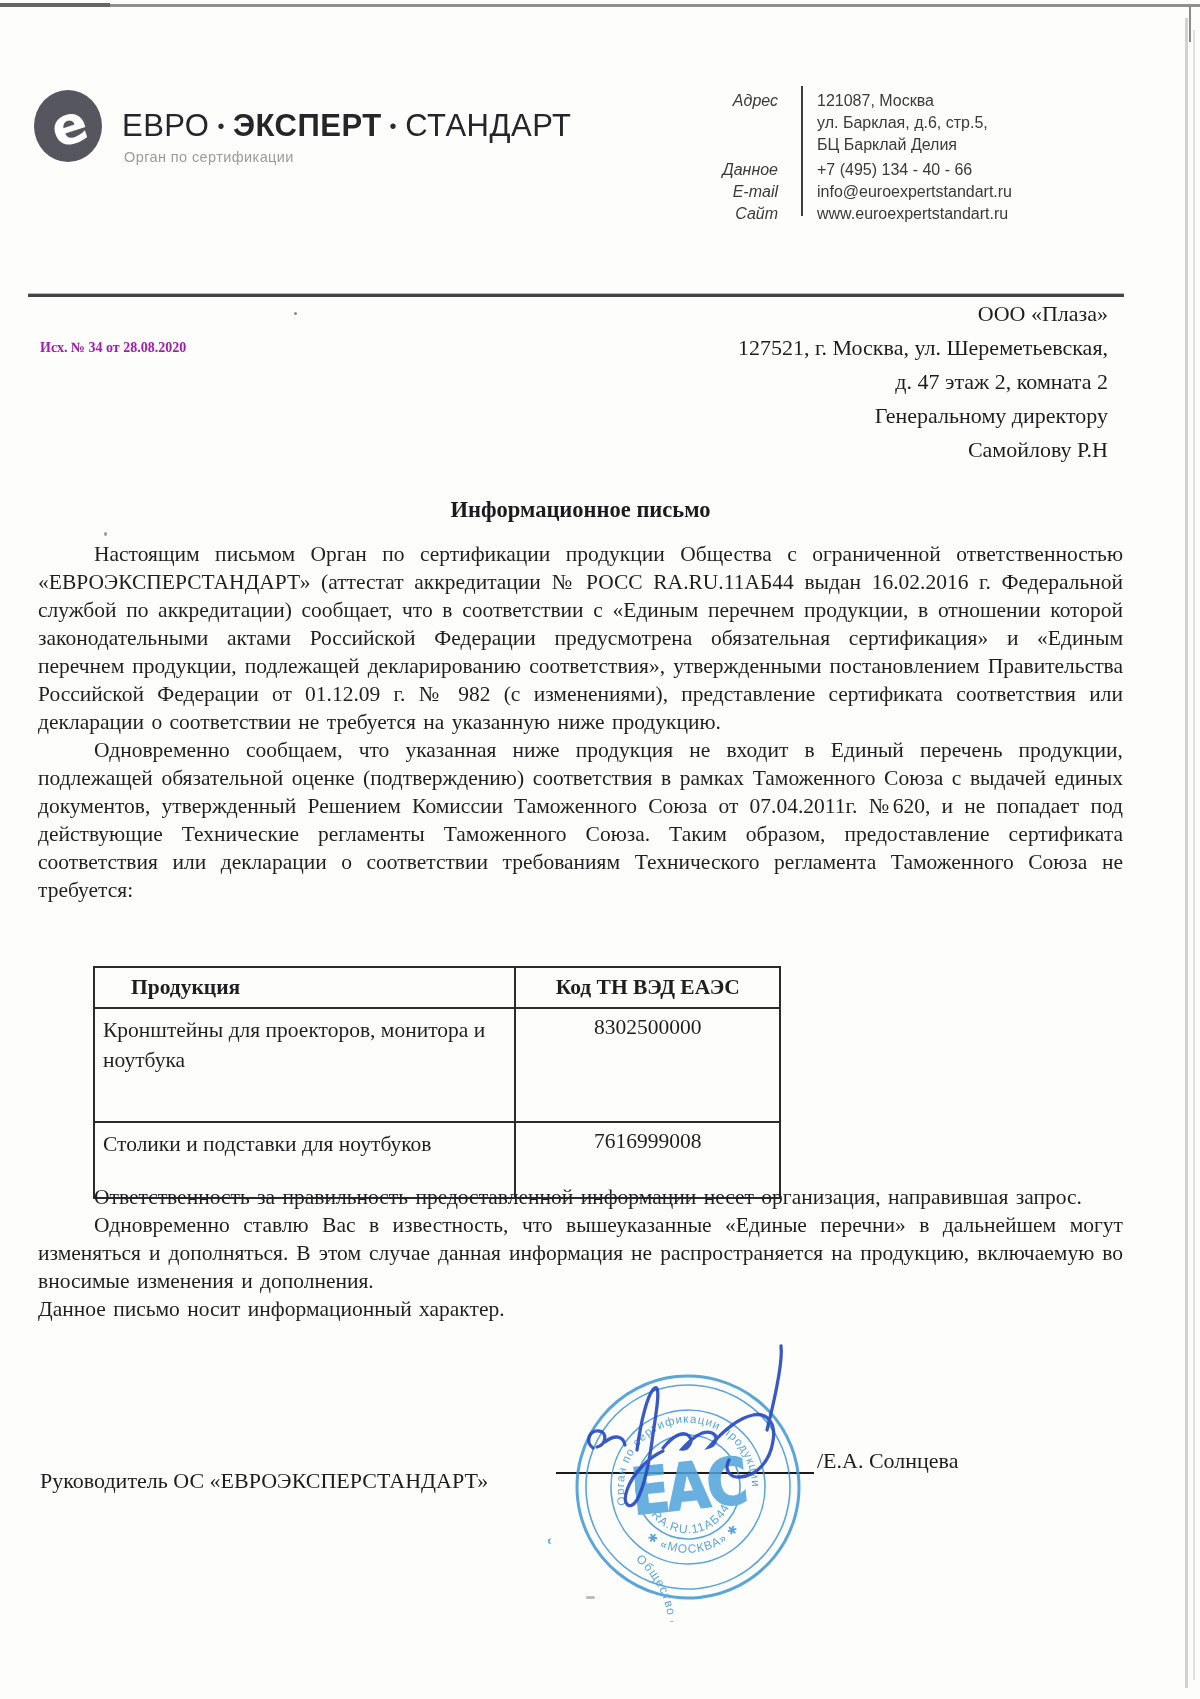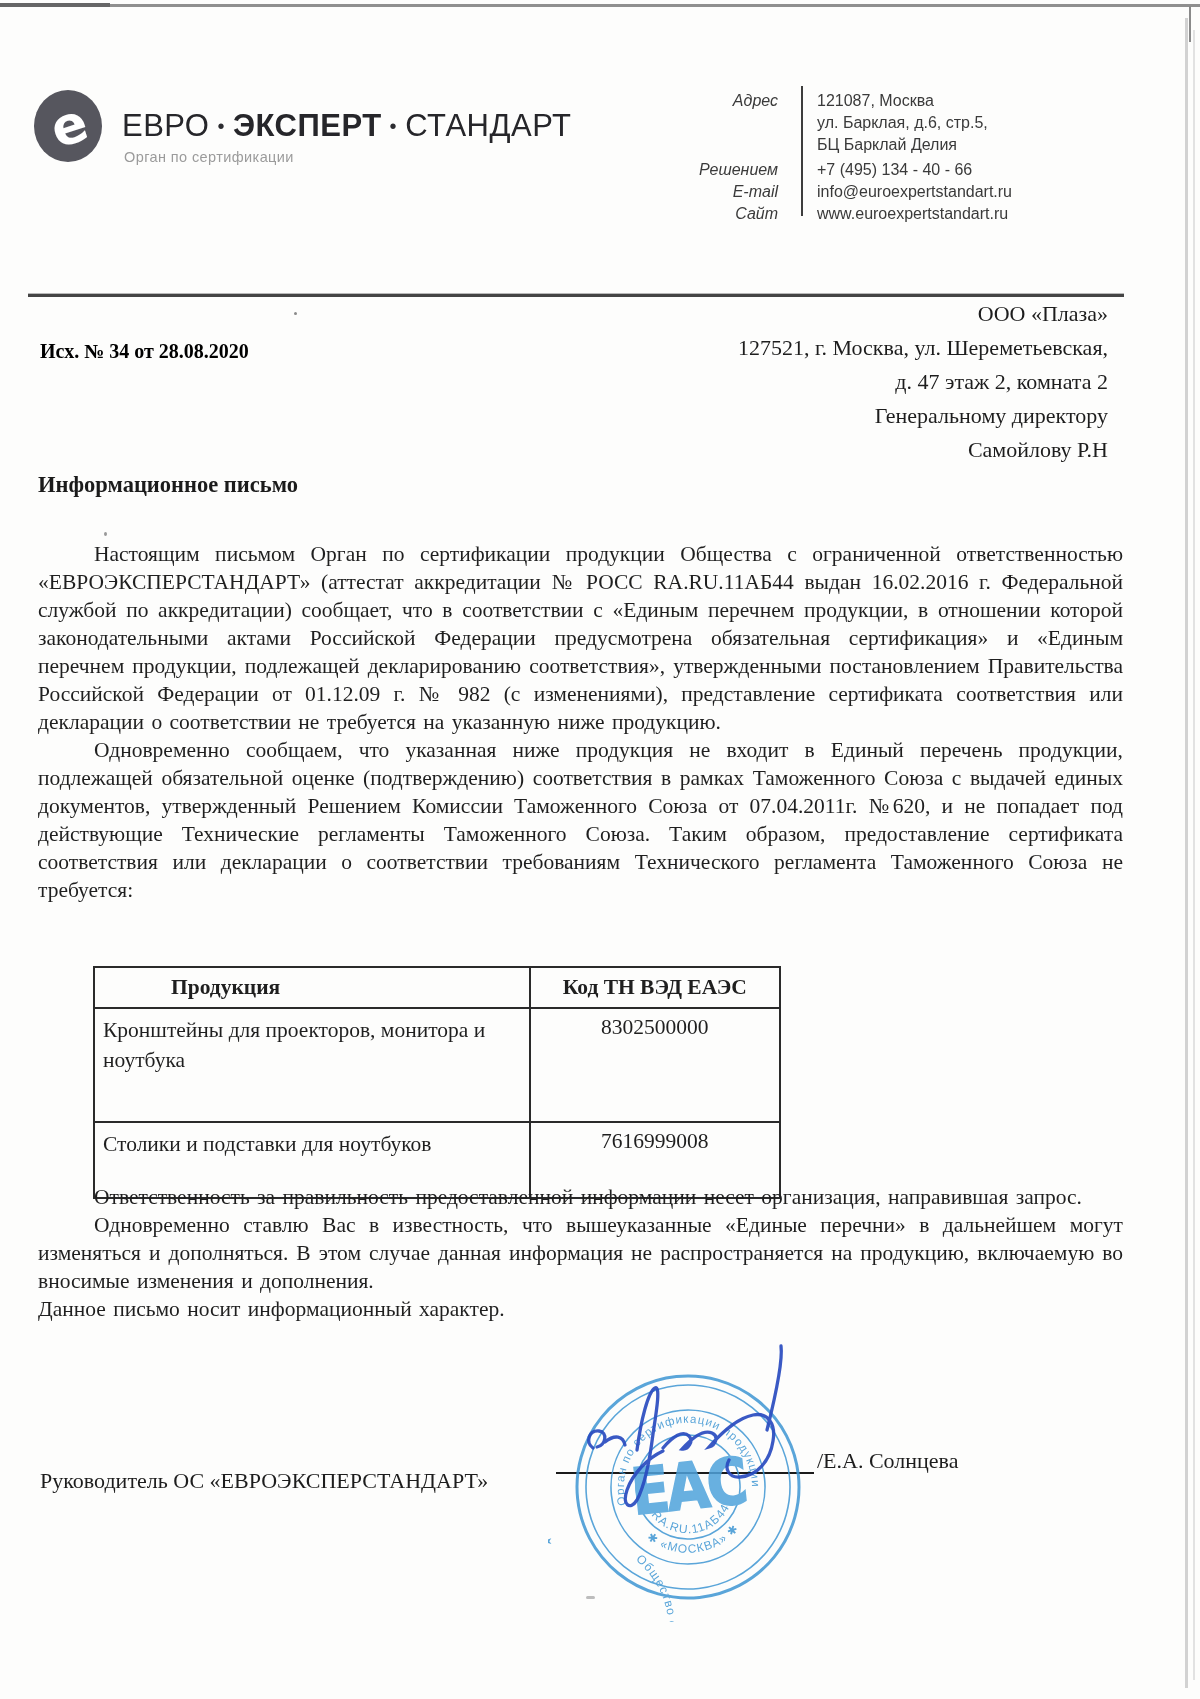--- a/index.html
+++ b/index.html
@@ -22,34 +22,34 @@
   .logo{left:33px;top:88px;width:72px;height:76px;}
   .brand{left:122px;top:108px;font-family:"Liberation Sans",sans-serif;font-size:31px;color:#26262a;letter-spacing:.5px;white-space:nowrap;}
   .brand .sep{font-size:20px;vertical-align:3px;padding:0 8px;color:#2c2c30;}
   .brand .b{font-weight:700;}
   .brand-sub{left:124px;top:149px;font-family:"Liberation Sans",sans-serif;font-size:14.5px;color:#9b9b9b;letter-spacing:.4px;}
   .contact-label{font-family:"Liberation Sans",sans-serif;font-style:italic;font-size:16px;color:#3a3a3a;width:180px;text-align:right;left:598px;}
   .contact-value{font-family:"Liberation Sans",sans-serif;font-size:16px;color:#3a3a3a;left:817px;white-space:nowrap;}
   .header-divider{left:801px;top:86px;width:2px;height:130px;background:#3d3d3d;}
   .header-rule{left:28px;top:294px;width:1096px;height:3px;background:#454545;box-shadow:0 -1px 0 #b9b9b9;}
   
-  .ref-line{left:40px;top:340px;font-size:20px;font-weight:700;color:#000000;}
+  .ref-line{left:40px;top:340px;font-size:14px;font-weight:700;color:#a21caf;}
   .recipient{right:92px;top:297px;text-align:right;font-size:22px;line-height:34px;color:#1d1d1d;}
   
-  .title{left:38px;top:472px;width:1085px;font-size:22.5px;font-weight:700;color:#1b1b1b;}
+  .title{left:38px;top:497px;width:1085px;text-align:center;font-size:22.5px;font-weight:700;color:#1b1b1b;}
   .bodytext{left:38px;width:1085px;font-size:21.5px;line-height:28px;text-align:justify;color:#1f1f1f;word-spacing:2px;}
   .bodytext p{margin:0;text-indent:56px;}
   .bodytext p.no-indent{text-indent:0;}
   .flow-1{top:540px;}
   .flow-2{top:1183px;}
   
   .prod-table{left:93px;top:966px;width:688px;border-collapse:collapse;font-size:21.5px;color:#1f1f1f;}
   .prod-table td,.prod-table th{border:2px solid #2a2a2a;vertical-align:top;}
   .prod-table th{font-size:21.5px;}
-  .th-product{width:411px;text-align:left;padding:7px 6px 7px 76px;}
+  .th-product{width:411px;text-align:left;padding:7px 6px 7px 36px;}
   .th-code{width:273px;text-align:center;padding:7px 4px;}
   .td-product{padding:6px 10px 6px 8px;line-height:30px;}
   .td-code{text-align:center;padding:6px 4px;}
   .row-tall td{height:100px;}
   .row-mid td{height:62px;}
   
   .signoff-position{left:40px;top:1448px;font-size:22px;color:#1d1d1d;margin-top:20px;}
   .signature-line{left:556px;top:1472px;width:258px;height:0;border-top:2px solid #1b1b1b;}
   .signoff-name{left:817px;top:1448px;font-size:22px;color:#1d1d1d;}
   .stamp-svg{left:548px;top:1352px;}
@@ -78,21 +78,21 @@
   <span>ЕВРО</span><span class="sep">•</span><span class="b">ЭКСПЕРТ</span><span class="sep">•</span><span>СТАНДАРТ</span>
 </div>
 <div class="abs brand-sub">Орган по сертификации</div>
 
 <div class="abs header-divider"></div>
 
 <div class="abs contact-label" style="top:92px;">Адрес</div>
 <div class="abs contact-value" style="top:92px;">121087, Москва</div>
 <div class="abs contact-value" style="top:114px;">ул. Барклая, д.6, стр.5,</div>
 <div class="abs contact-value" style="top:136px;">БЦ Барклай Делия</div>
-<div class="abs contact-label" style="top:161px;">Решением</div>
+<div class="abs contact-label" style="top:161px;">Данное</div>
 <div class="abs contact-value" style="top:161px;">+7 (495) 134 - 40 - 66</div>
 <div class="abs contact-label" style="top:183px;">E-mail</div>
 <div class="abs contact-value" style="top:183px;">info@euroexpertstandart.ru</div>
 <div class="abs contact-label" style="top:205px;">Сайт</div>
 <div class="abs contact-value" style="top:205px;">www.euroexpertstandart.ru</div>
 
 <div class="abs header-rule"></div>
 
 <div class="abs ref-line">Исх. № 34 от 28.08.2020</div>
 

